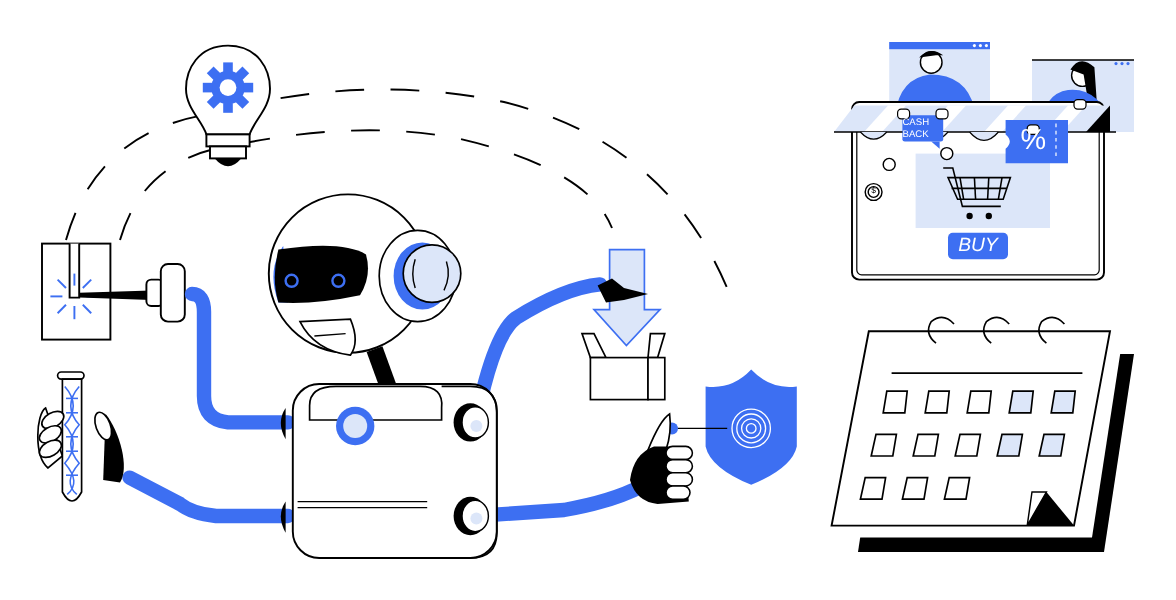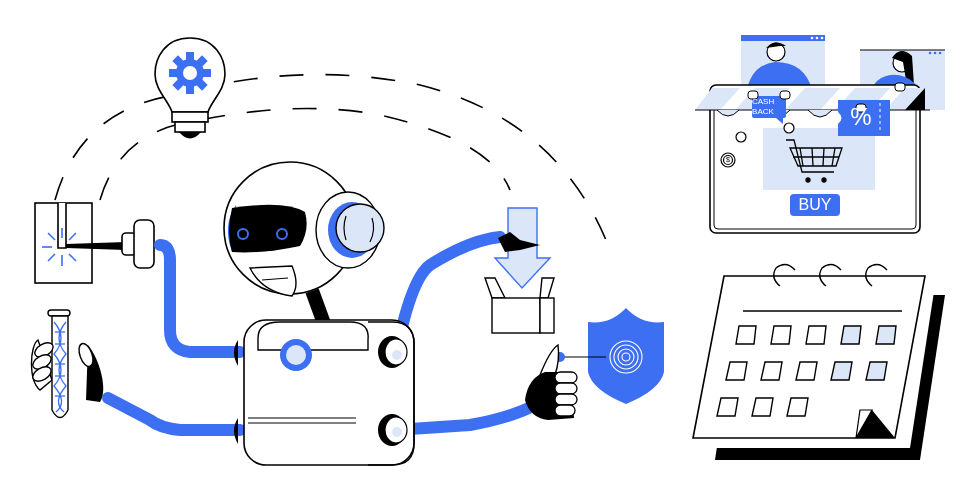--- a/index.html
+++ b/index.html
@@ -254,14 +254,14 @@
       <polygon points="787,416 805,416 808,398 791,398" fill="#fff"></polygon>
     </g>
   </g>
 </svg>
 
 <div class="txt" style="position:absolute;left:752px;top:97px;width:22px;text-align:center;color:#fff;font-size:8px;line-height:10px;">
   <div>CASH</div>
   <div>BACK</div>
 </div>
 <div class="txt" style="position:absolute;left:846px;top:102px;width:30px;text-align:center;color:#fff;font-size:24px;line-height:30px;">%</div>
-<div class="txt" style="position:absolute;left:790px;top:194px;width:50px;height:40px;text-align:center;color:#fff;font-size:16px;line-height:22px;">BUY</div>
+<div class="txt" style="position:absolute;left:790px;top:194px;width:50px;height:40px;text-align:center;color:#fff;font-size:16px;line-height:22px;font-style:italic;">BUY</div>
 <div class="txt" style="position:absolute;left:724px;top:154px;width:8px;text-align:center;color:#000;font-size:7px;line-height:12px;">$</div>
 
 </body></html>

